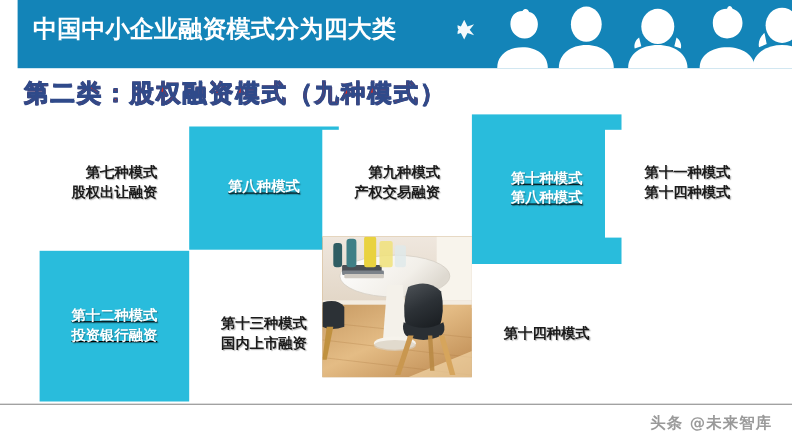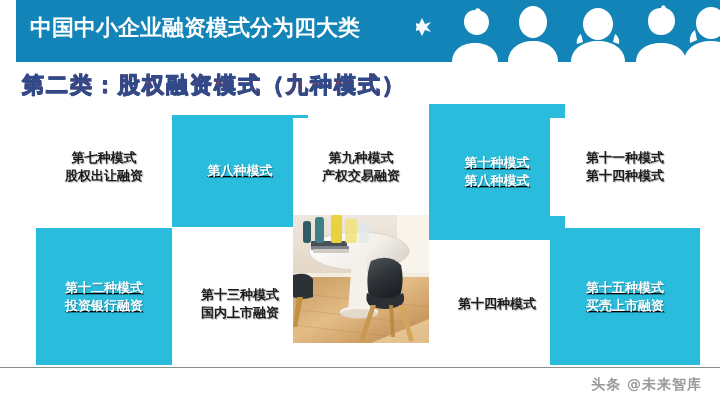--- a/index.html
+++ b/index.html
@@ -64,21 +64,21 @@
     text-shadow: 0.5px 0.5px 0 #2f4a8a, -0.5px 0.5px 0 #2f4a8a;
   }
 
   
   .tile {
     position: absolute;
     box-sizing: border-box;
     display: flex;
     align-items: center;
     justify-content: center;
-    text-align: center;
+    text-align: right;
   }
   .tile-label {
     font-size: 13px;
     font-weight: bold;
     line-height: 18px;
     white-space: pre-line;
   }
   .tile.cyan {
     background: #29bcdc;
     text-decoration: underline;
@@ -257,20 +257,17 @@
 
       <path d="M0 60 q14 -4 20 4 l0 18 q-12 4 -20 0 Z" fill="#2c3136"></path>
       <path d="M4 82 L0 112 L4 112 L10 82 Z" fill="#c0913f"></path>
     </svg>
   </div>
 
   <div class="tile white" style="left:429px; top:243px; width:136px; height:122px;">
     <div class="tile-label"><span>第十四种模式</span><br></div>
   </div>
 
-  <div class="tile cyan" style="left:550px; top:228px; width:150px; height:137px;">
-    <div class="tile-label"><span>第十五种模式</span><br><span>买壳上市融资</span></div>
-  </div>
 
   <div id="bottom-rule"></div>
   <div id="watermark">头条 @未来智库</div>
 
 </div>
 
 </body></html>

